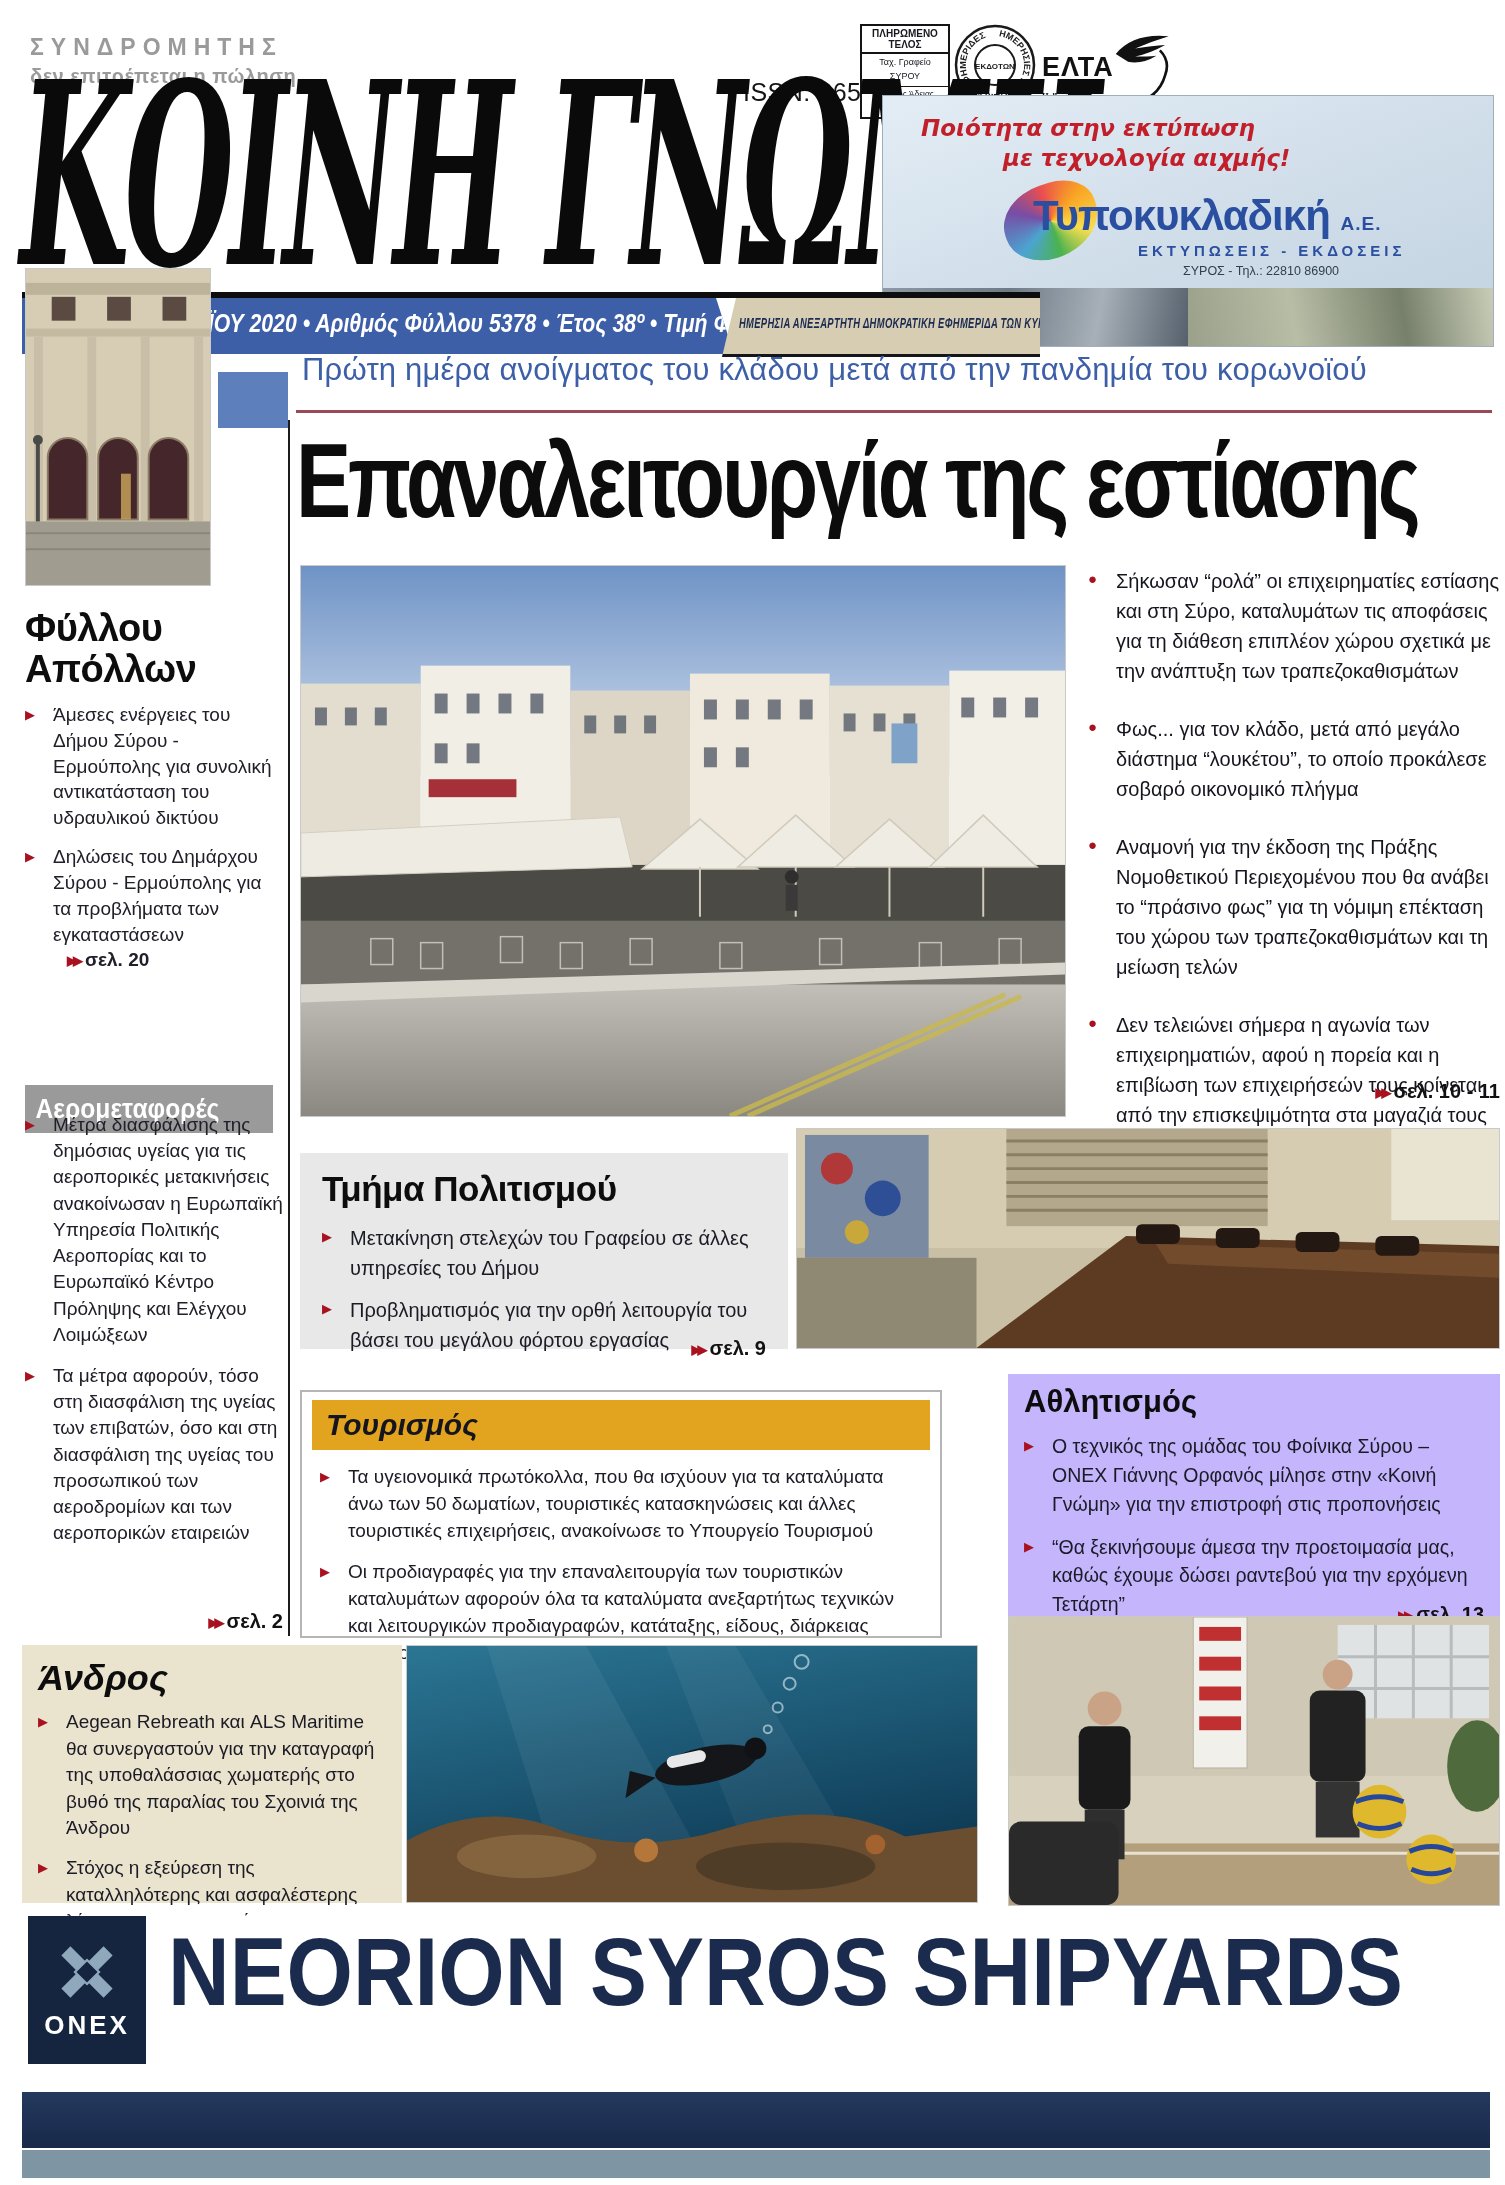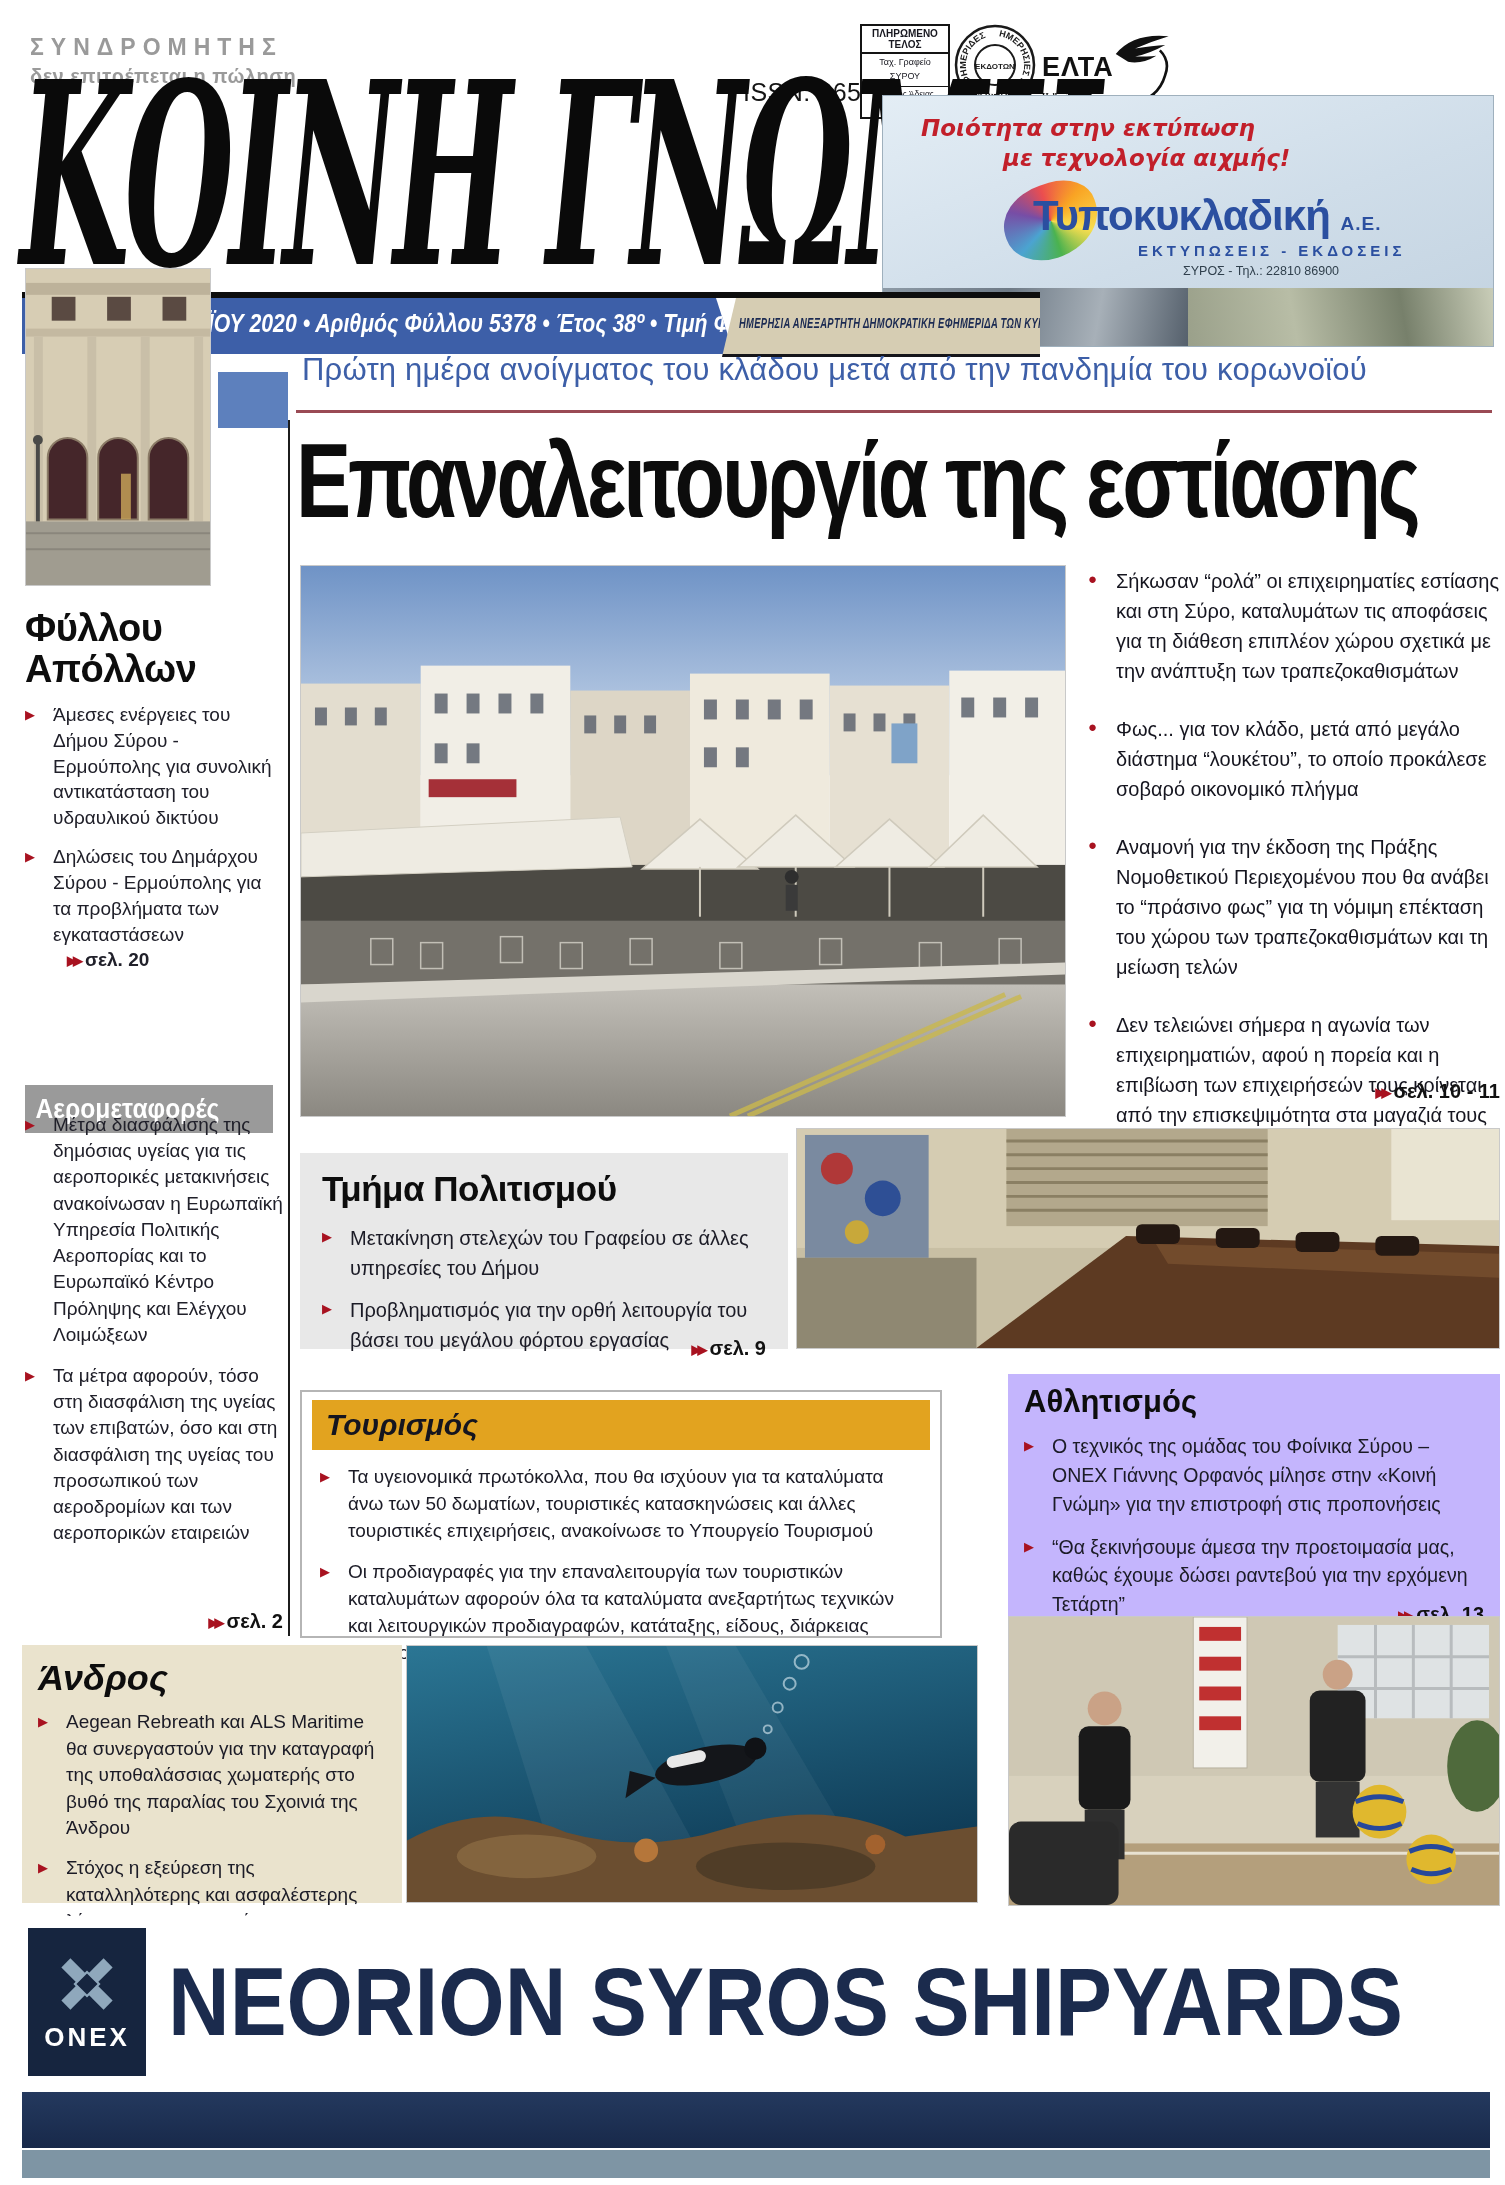--- a/index.html
+++ b/index.html
@@ -114,21 +114,21 @@
   .sports li{margin-bottom:14px;}
   .sports-photo{left:1008px;top:1616px;width:492px;height:290px;}
 
   .andros{left:22px;top:1645px;width:380px;height:258px;background:#eae3cd;box-sizing:border-box;padding:12px 16px;}
   .andros h2{margin:0 0 10px;font-size:36px;font-style:italic;color:#0d0d0d;}
   .andros ul{font-size:19px;line-height:1.4;color:#1b1b26;}
   .andros li{margin-bottom:13px;}
   .andros-photo{left:406px;top:1645px;width:572px;height:258px;}
 
   
-  .banner{left:22px;top:1916px;width:1468px;height:172px;background:#fff;display:flex;align-items:center;}
+  .banner{left:22px;top:1916px;width:1468px;height:172px;background:#fff;display:flex;}
   .onex{width:118px;height:148px;background:#16253f;margin-left:6px;display:flex;flex-direction:column;
       align-items:center;justify-content:center;flex:none;}
   .onex .lbl{color:#fff;font-weight:bold;font-size:26px;letter-spacing:3px;margin-top:6px;}
   .banner .title{color:#1b2b4d;font-weight:bold;font-size:97px;letter-spacing:0;white-space:nowrap;
       transform:scaleX(.88);transform-origin:left center;margin-left:22px;}
   .navy-strip{left:22px;top:2092px;width:1468px;height:56px;
       background:linear-gradient(180deg,#24395e,#18294a);}
   .steel-strip{left:22px;top:2150px;width:1468px;height:28px;background:#7e95a4;}
 </style>
 </head>

